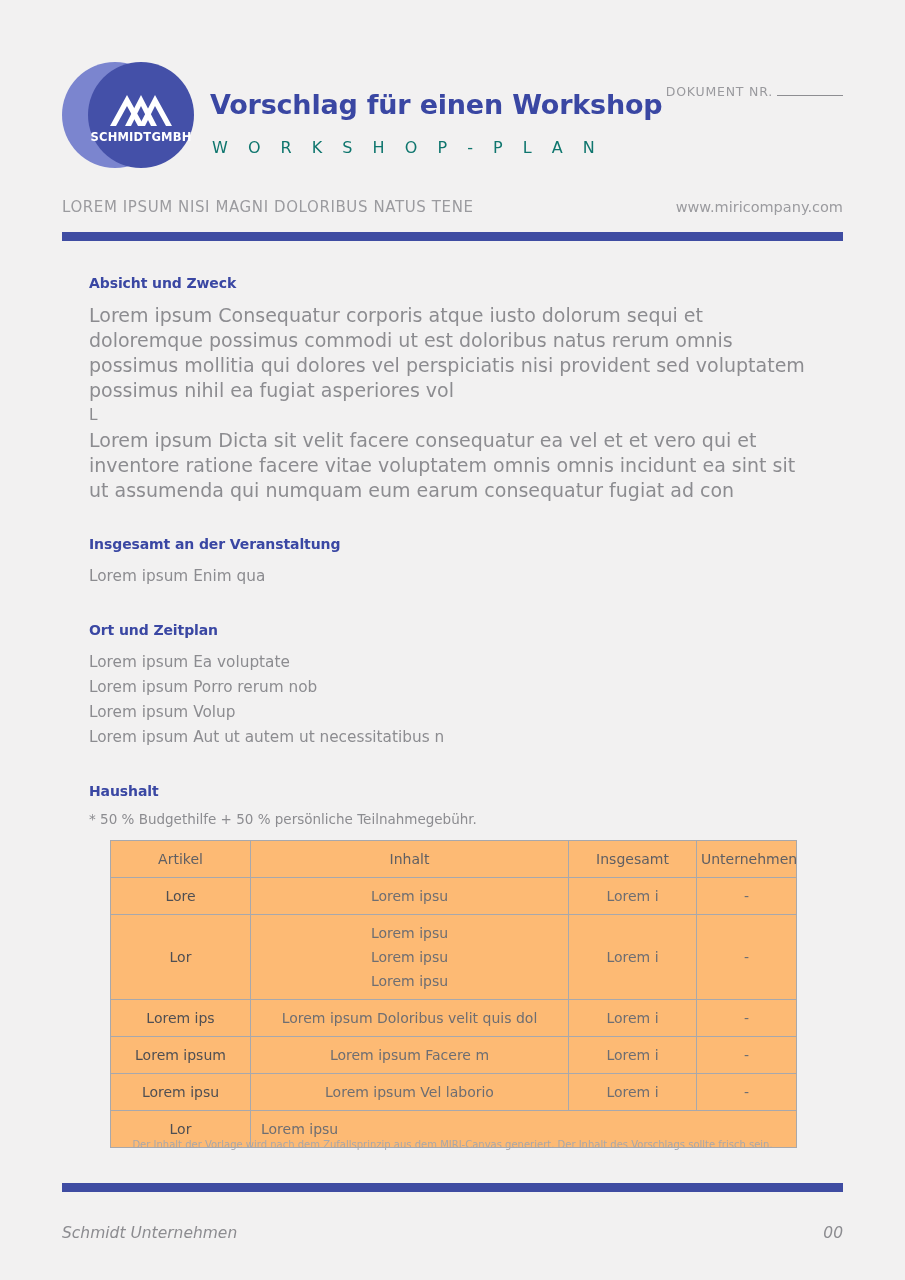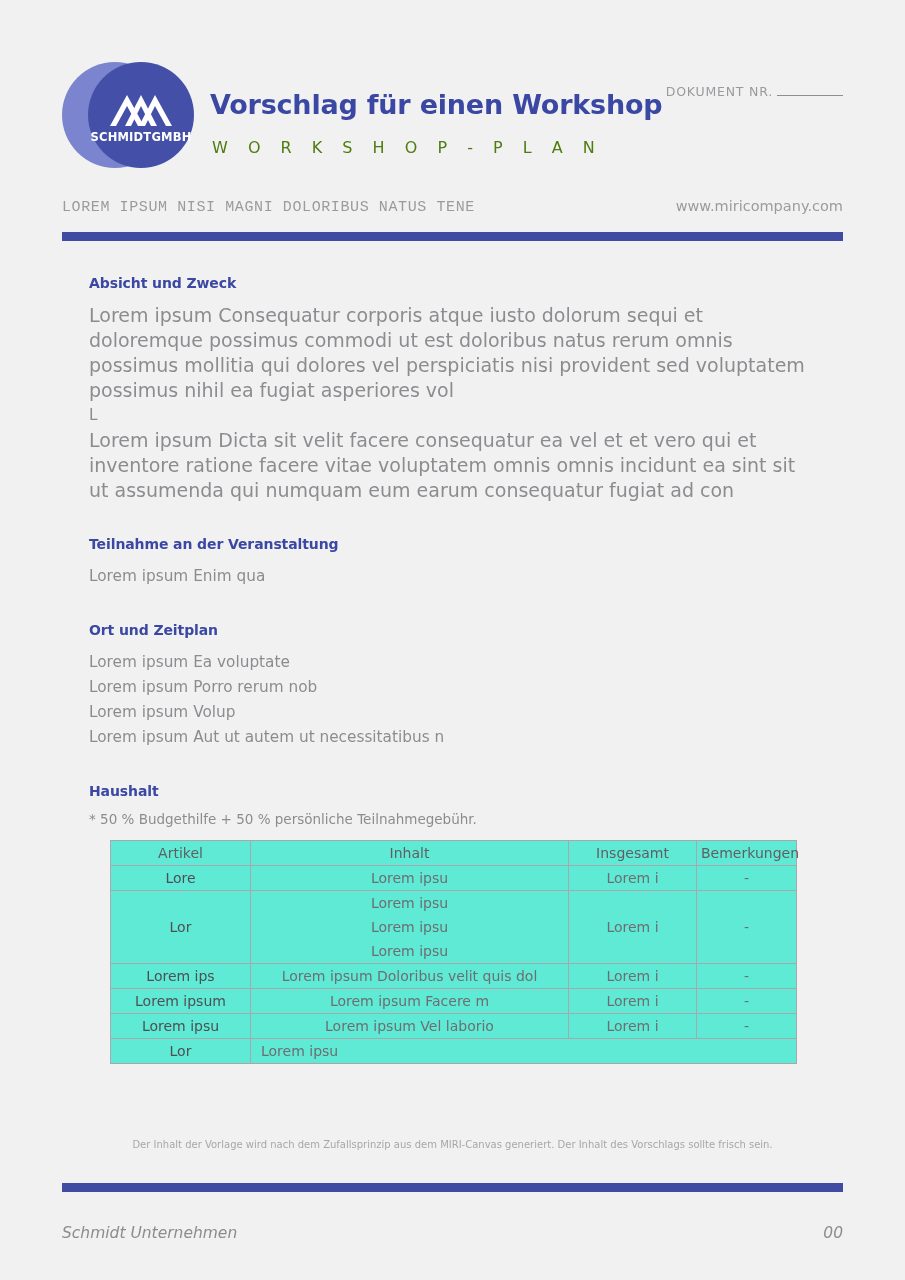--- a/index.html
+++ b/index.html
@@ -81,21 +81,21 @@
     font-size: 27px;
     font-weight: bold;
     letter-spacing: -0.2px;
     white-space: nowrap;
     font-family: "DejaVu Sans", sans-serif;
   }
   .header-subtitle {
     position: absolute;
     left: 150px;
     top: 80px;
-    color: #4d7c0f;
+    color: #0f766e;
     font-size: 16px;
     letter-spacing: 7.5px;
     white-space: nowrap;
     font-family: "DejaVu Sans", sans-serif;
   }
 
   .doc-no {
     position: absolute;
     right: 0;
     top: 26px;
@@ -124,21 +124,20 @@
     width: 781px;
     display: flex;
     justify-content: space-between;
     align-items: baseline;
   }
   .subhead-left {
     color: #9b9b9f;
     font-size: 15px;
     letter-spacing: 0.6px;
     white-space: nowrap;
-    font-family: Liberation Mono, monospace;
   }
   .subhead-right {
     color: #9b9b9f;
     font-size: 14.5px;
     white-space: nowrap;
   }
 
   .rule-top {
     position: absolute;
     left: 62px;
@@ -203,22 +202,22 @@
   table.budget {
     border-collapse: collapse;
     width: 686px;
     table-layout: fixed;
   }
   table.budget td {
     border: 1px solid #a8a8ac;
     font-size: 14px;
     color: #6e6e72;
     text-align: center;
-    padding: 0 4px;
-    background: #5eead4;
+    padding: 6px 4px;
+    background: #fdba74;
     line-height: 24px;
   }
   table.budget td.hdr {
     color: #5f5f63;
   }
   table.budget td.item {
     color: #4f4f53;
   }
   table.budget td.left {
     text-align: left;
@@ -302,21 +301,21 @@
     <div class="section">
       <div class="section-heading">Absicht und Zweck</div>
       <div class="para">Lorem ipsum Consequatur corporis atque iusto dolorum sequi et doloremque possimus commodi ut est doloribus natus rerum omnis possimus mollitia qui dolores vel perspiciatis nisi provident sed voluptatem possimus nihil ea fugiat asperiores vol</div>
       <div class="line">L</div>
       <div class="para">Lorem ipsum Dicta sit velit facere consequatur ea vel et et vero qui et inventore ratione facere vitae voluptatem omnis omnis incidunt ea sint sit ut assumenda qui numquam eum earum consequatur fugiat ad con</div>
     </div>
 
     <div class="sect-gap"></div>
 
     <div class="section">
-      <div class="section-heading">Teilnahme an der Veranstaltung</div>
+      <div class="section-heading">Insgesamt an der Veranstaltung</div>
       <div class="line">Lorem ipsum Enim qua</div>
     </div>
 
     <div class="sect-gap"></div>
 
     <div class="section">
       <div class="section-heading">Ort und Zeitplan</div>
       <div class="line">Lorem ipsum Ea voluptate</div>
       <div class="line">Lorem ipsum Porro rerum nob</div>
       <div class="line">Lorem ipsum Volup</div>
@@ -329,21 +328,21 @@
       <div class="section-heading">Haushalt</div>
       <div class="budget-note">* 50 % Budgethilfe + 50 % persönliche Teilnahmegebühr.</div>
 
       <div class="budget-wrap">
         <table class="budget">
           <tbody>
               <tr>
             <td class="hdr col1">Artikel</td>
             <td class="hdr col2">Inhalt</td>
             <td class="hdr col3">Insgesamt</td>
-            <td class="hdr col4">Bemerkungen</td>
+            <td class="hdr col4">Unternehmen</td>
           </tr>
 
           <tr>
             <td class="item">Lore</td>
             <td>Lorem ipsu</td>
             <td>Lorem i</td>
             <td>-</td>
           </tr>
 
           <tr>

